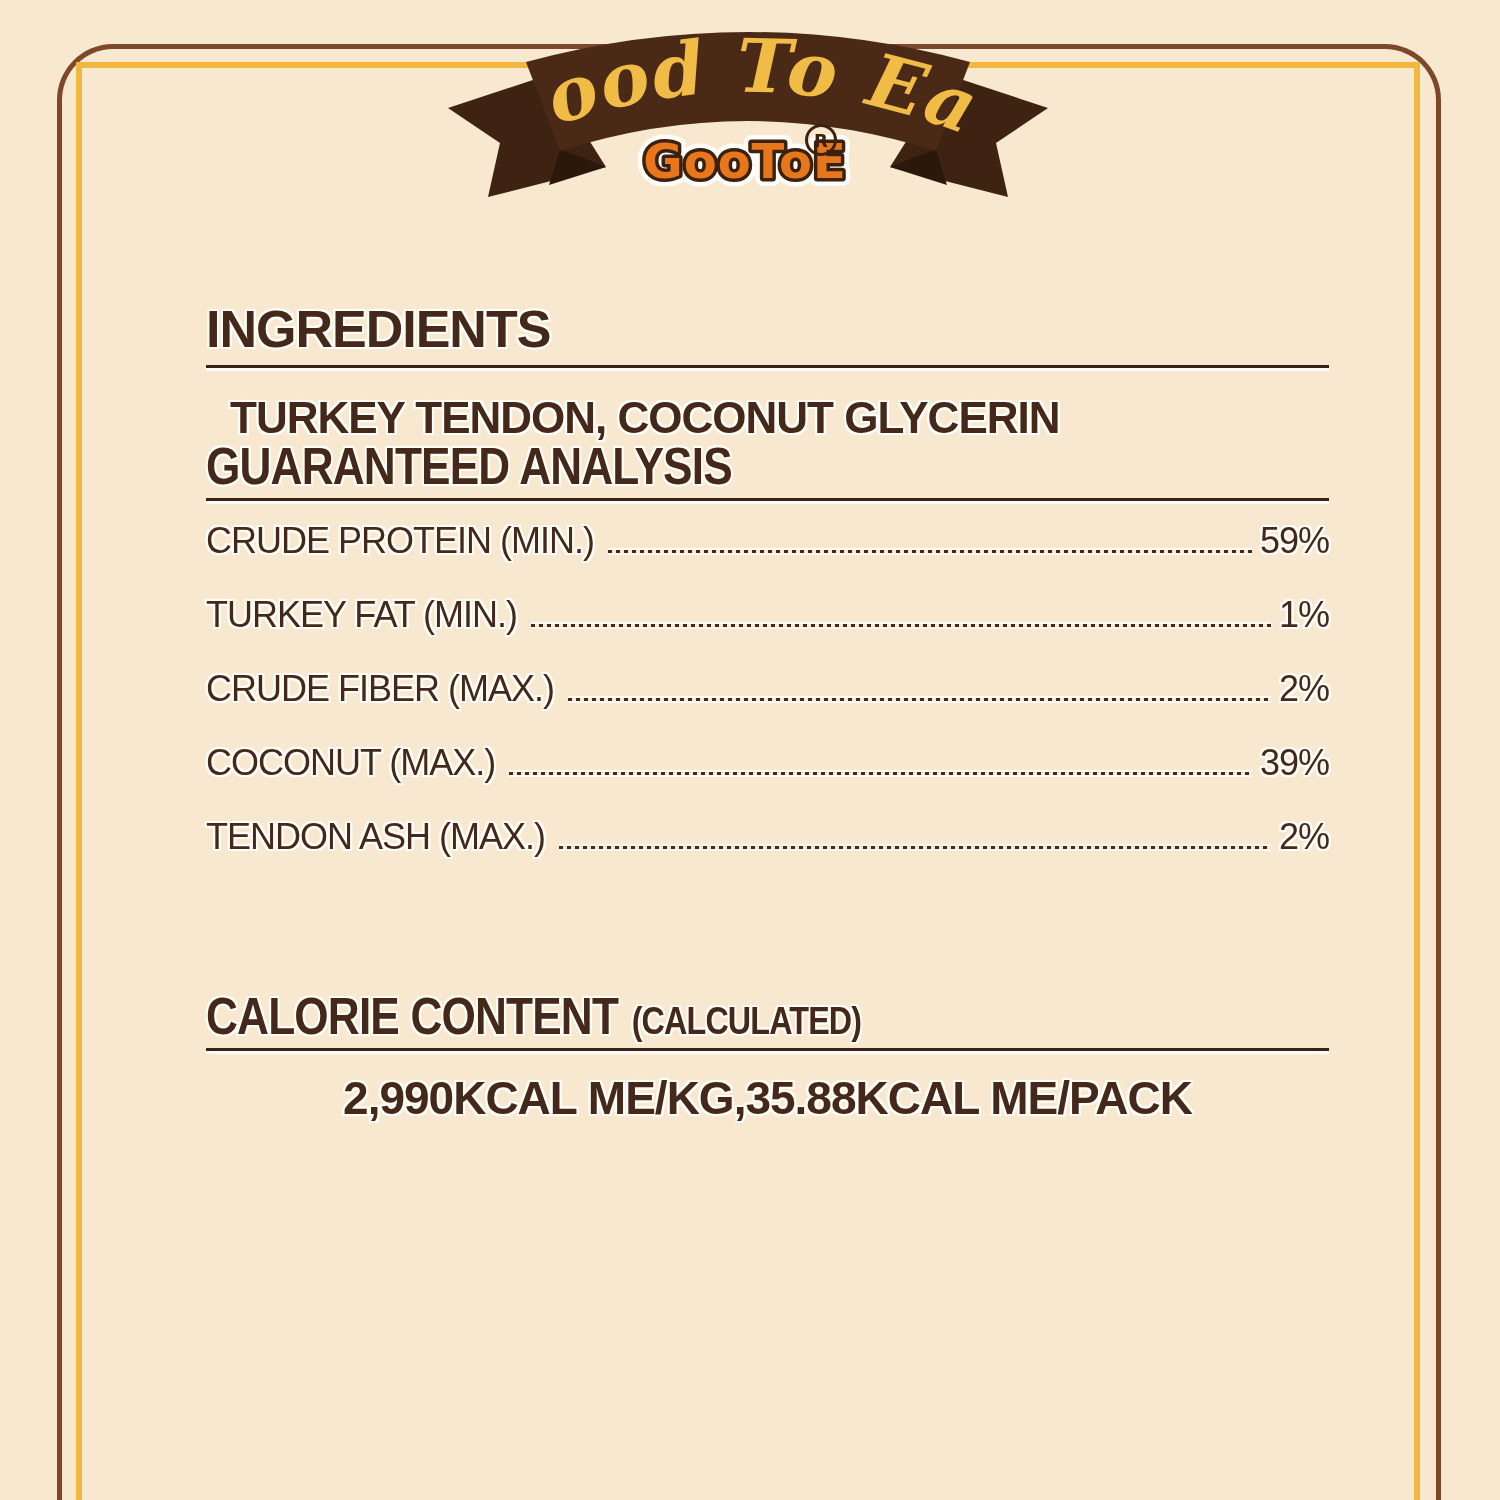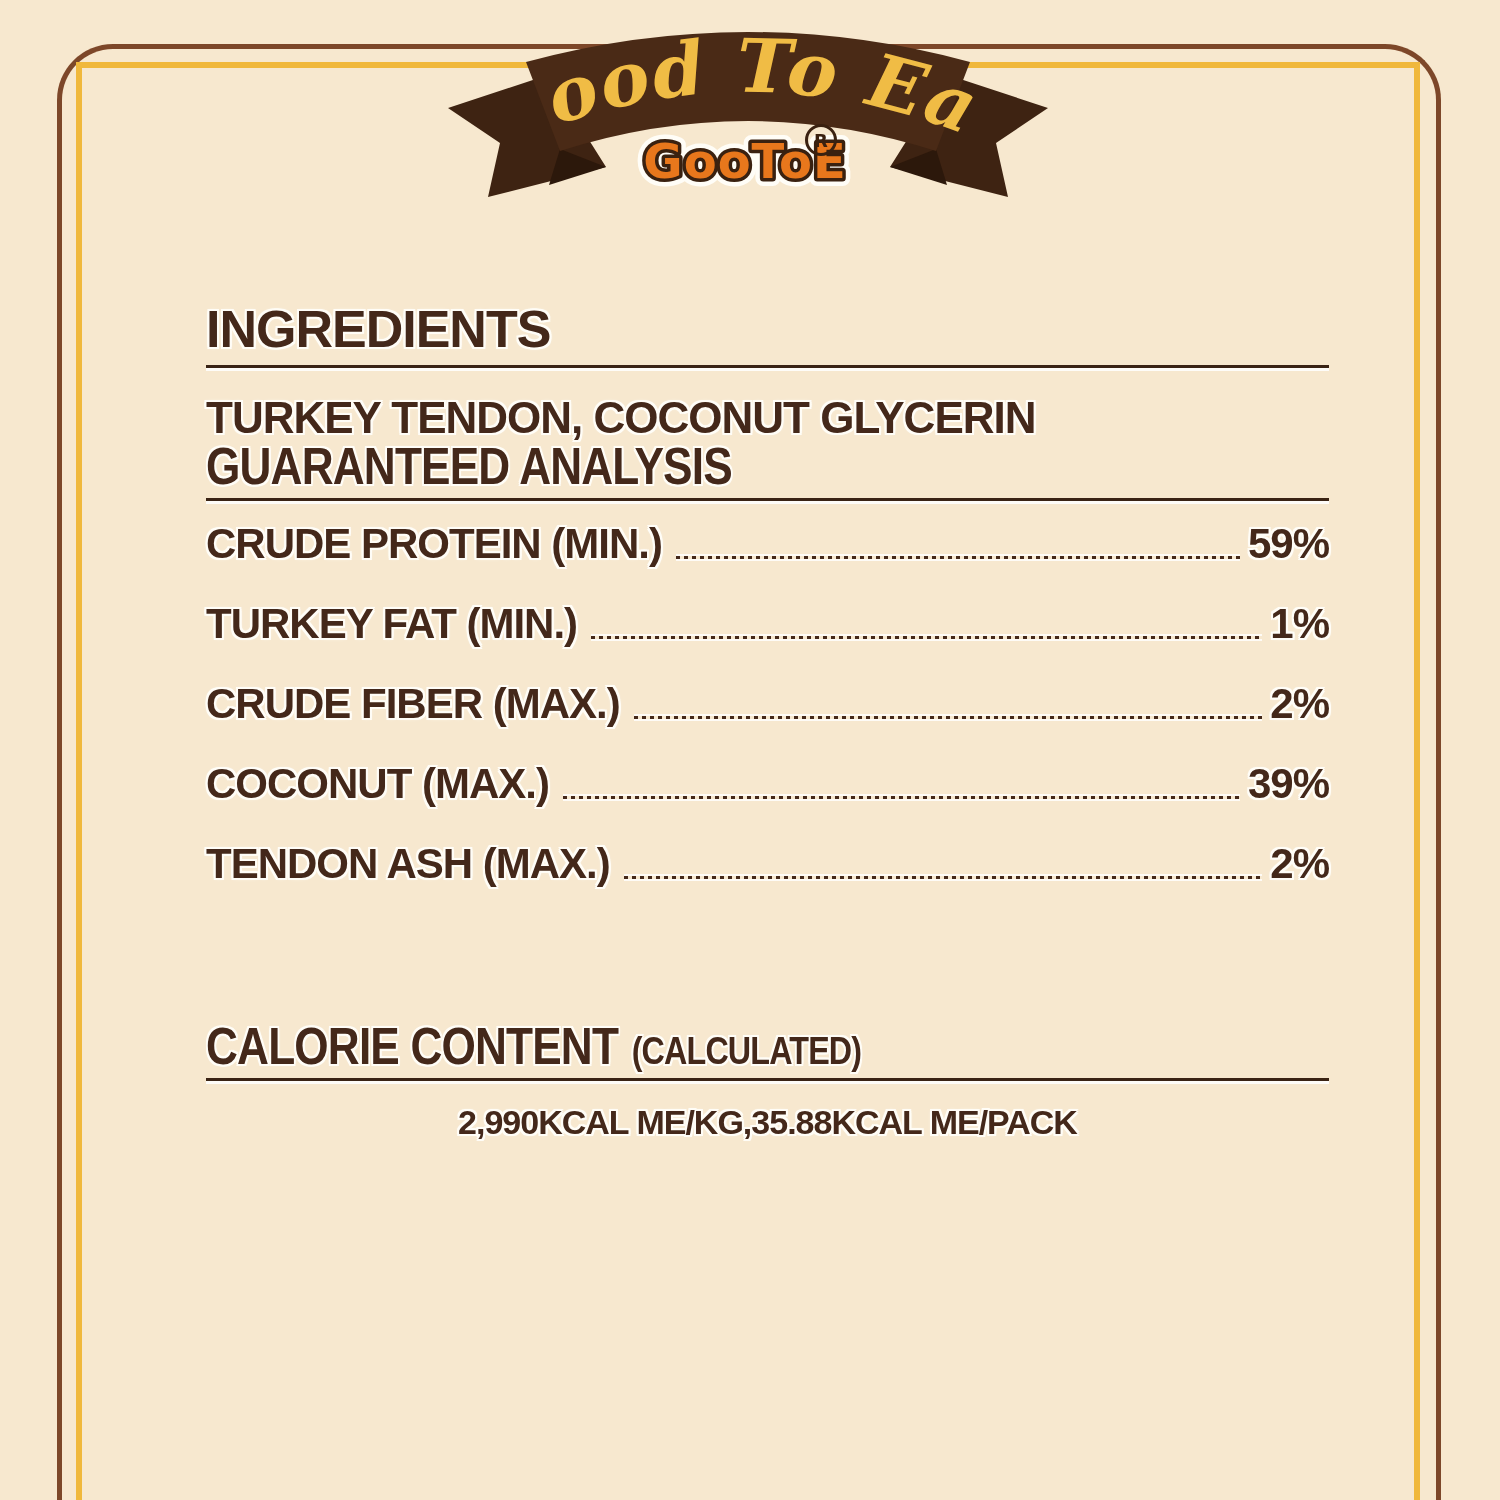--- a/index.html
+++ b/index.html
@@ -61,37 +61,37 @@
     margin:0;font-size:52px;line-height:1;font-weight:bold;
     letter-spacing:-1px;display:flex;align-items:baseline;gap:16px;
   }
   h2.condensed{transform:scaleX(0.85);transform-origin:left;}
   .h2-note{font-size:38px;font-weight:bold;}
   .rule{height:3px;background:var(--rule);box-shadow:0 3px 0 rgba(255,255,255,.85);}
   .sec-body{font-size:44px;line-height:1;font-weight:bold;letter-spacing:-1px;}
 
   #sec-ingredients{margin-top:303px;}
   #sec-ingredients .rule{margin-top:10px;}
-  #sec-ingredients .sec-body{margin-top:28px;}
+  #sec-ingredients .sec-body{margin-top:28px;margin-left:24px;}
 
   #sec-analysis{}
   #sec-analysis .rule{margin-top:6px;}
   .ga-rows{margin-top:22px;}
   .ga-row{display:flex;align-items:flex-end;}
   .ga-row + .ga-row{margin-top:38px;}
-  .ga-label,.ga-value{font-size:42px;line-height:1;font-weight:bold;letter-spacing:-1px;white-space:nowrap;}
+  .ga-label,.ga-value{font-size:36px;line-height:1;font-weight:normal;letter-spacing:-1px;white-space:nowrap;}
   .ga-leader{
     flex:1;height:3px;margin:0 8px 6px 14px;
     background-image:repeating-linear-gradient(90deg,var(--ink) 0 4px,transparent 4px 8px);
     box-shadow:0 2px 0 rgba(255,255,255,.8), 0 -2px 0 rgba(255,255,255,.8);
   }
 
   #sec-calorie{margin-top:135px;text-align:center;}
   #sec-calorie .rule{margin-top:6px;}
-  #sec-calorie .sec-body{margin-top:24px;font-size:34px;}
+  #sec-calorie .sec-body{margin-top:24px;font-size:46px;}
 </style>
 </head>
 <body>
 
 <div class="frame-brown"></div>
 <div class="frame-gold"></div>
 
 <div class="ribbon-wrap">
   <svg viewBox="0 0 600 220">
 

